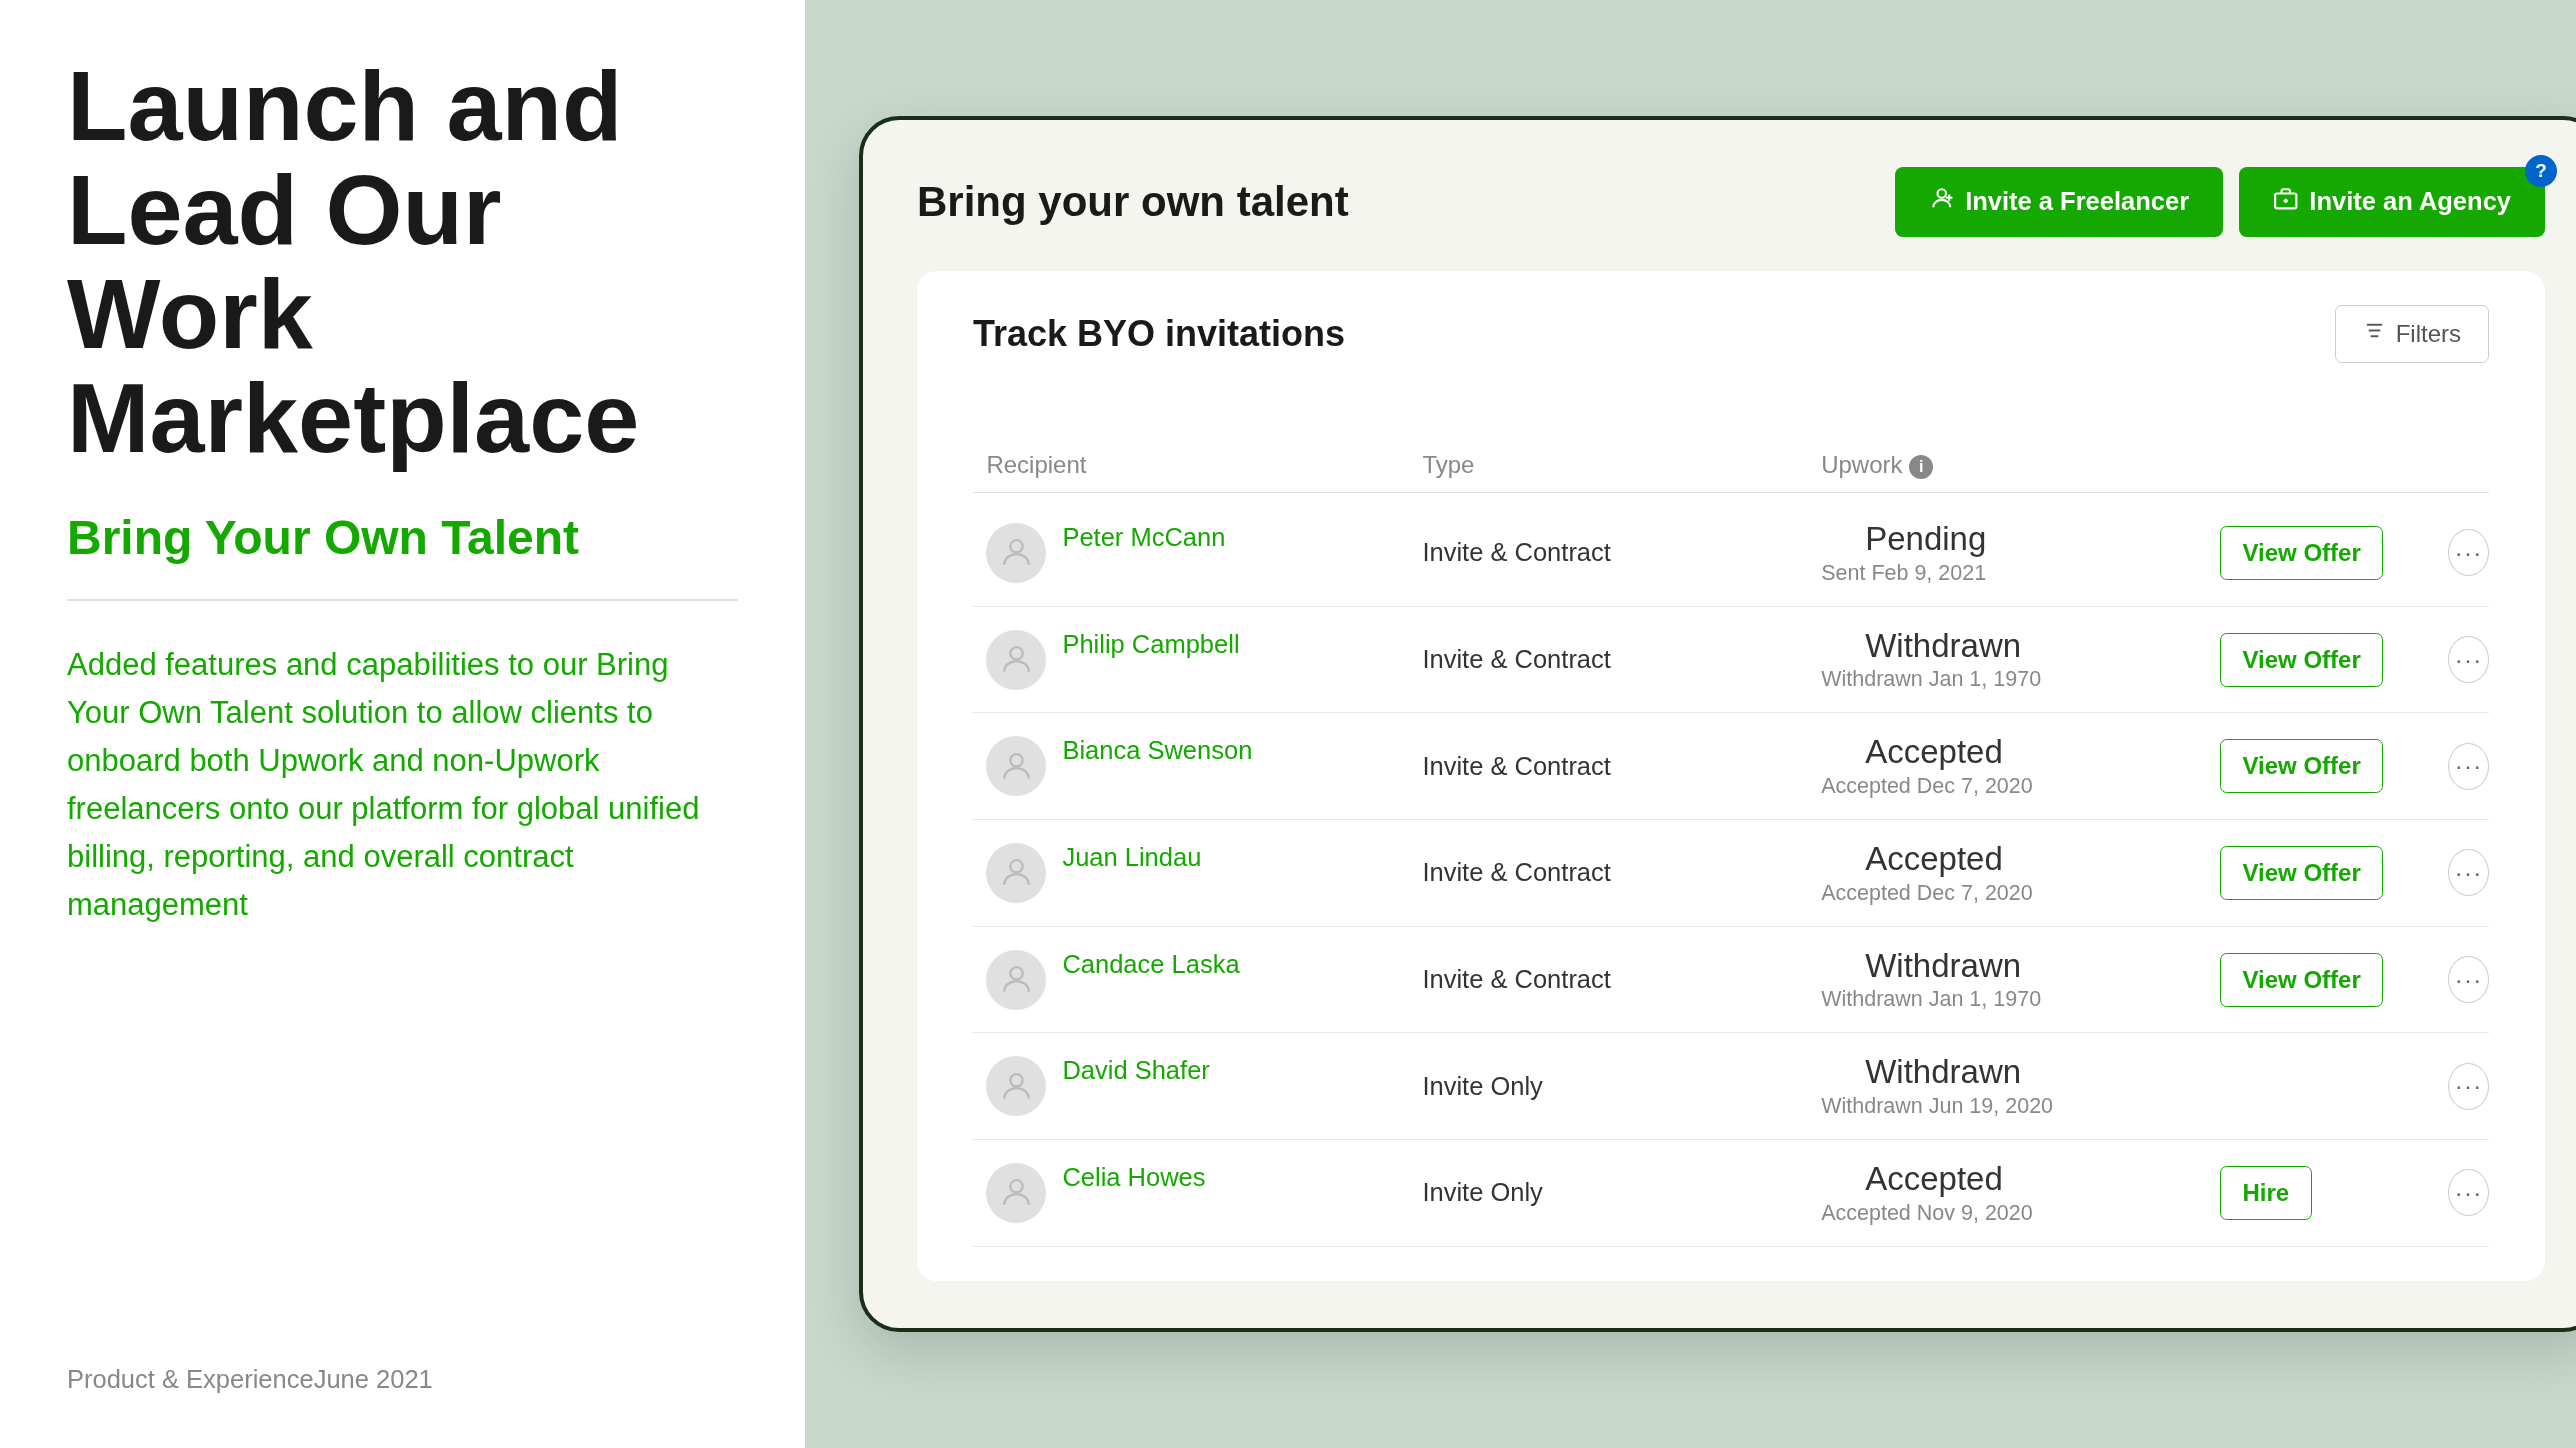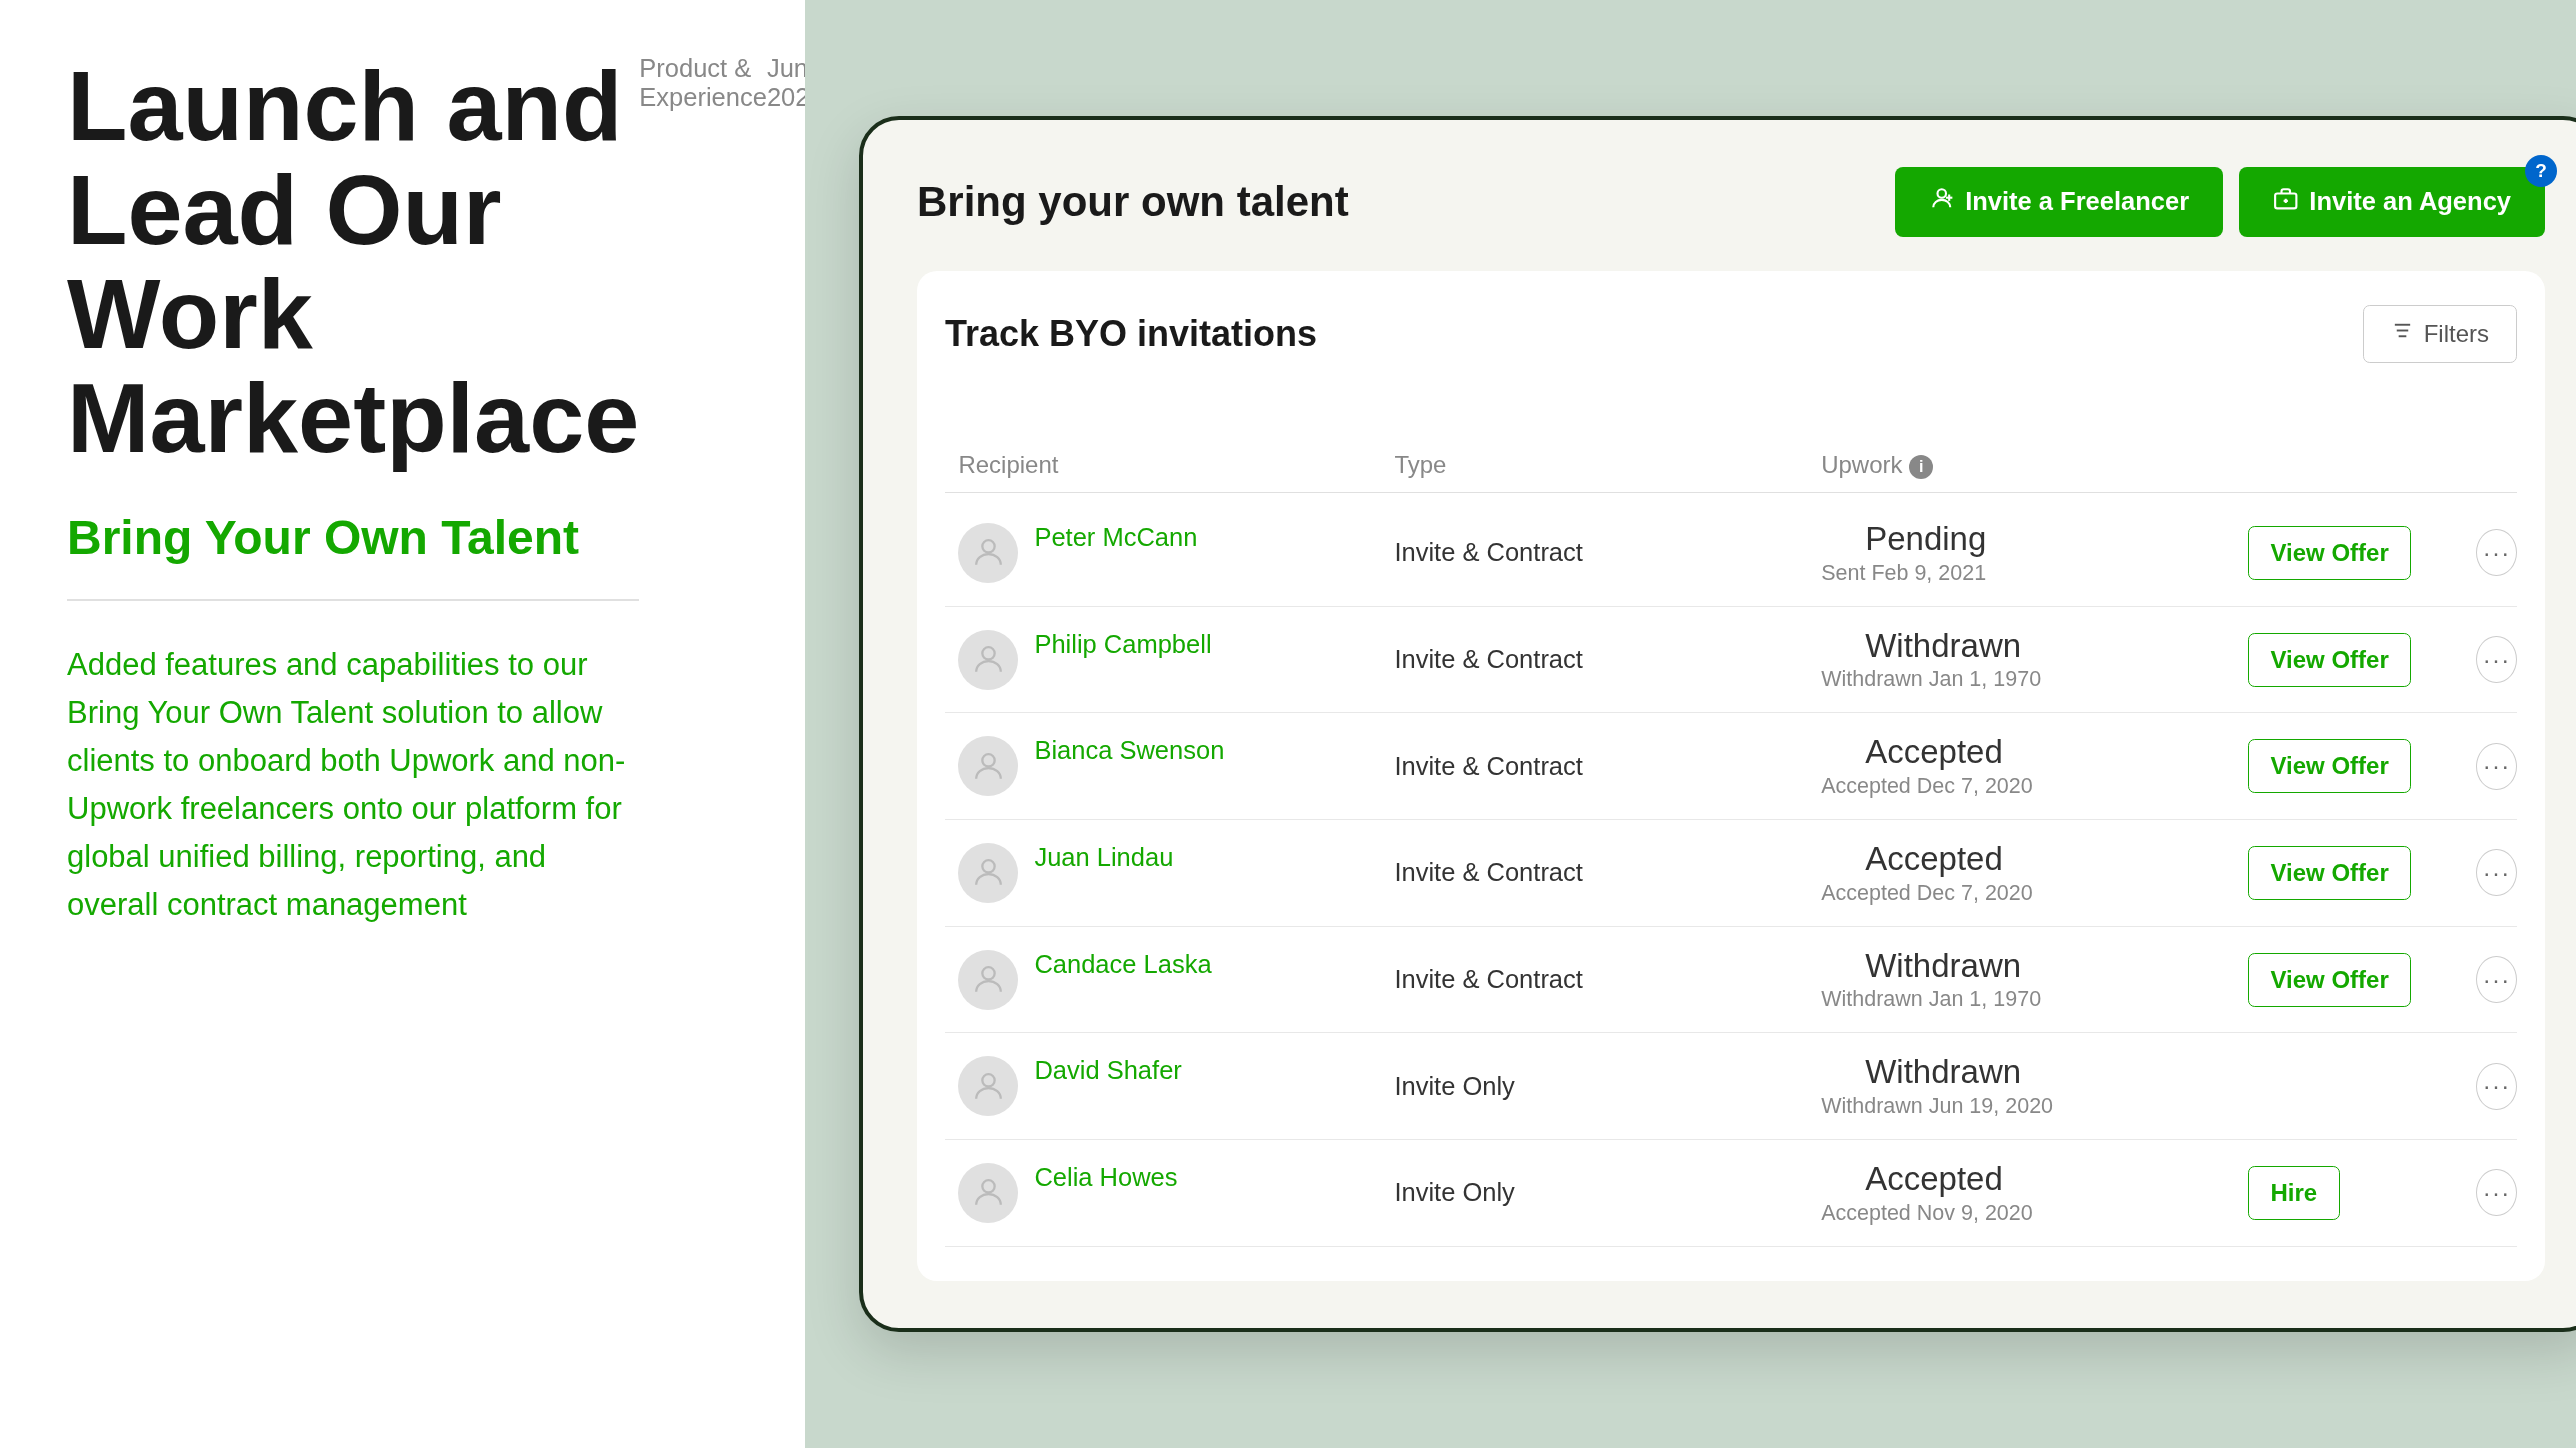--- a/index.html
+++ b/index.html
@@ -11,21 +11,21 @@
       font-family: -apple-system, BlinkMacSystemFont, 'Segoe UI', Arial, sans-serif;
       overflow: hidden;
     }
 
     .left-panel {
       width: 805px;
       min-width: 805px;
       background: #ffffff;
       padding: 54px 67px;
       display: flex;
-      flex-direction: row;
+      flex-direction: column;
       justify-content: space-between;
     }
 
     .left-content {}
 
     .main-title {
       font-size: 99px;
       font-weight: 800;
       color: #1a1a1a;
       line-height: 1.05;
@@ -139,21 +139,21 @@
       font-size: 19px;
       font-weight: 700;
       display: flex;
       align-items: center;
       justify-content: center;
     }
 
     .track-section {
       background: white;
       border-radius: 20px;
-      padding: 34px 28px;
+      padding: 34px 56px;
     }
 
     .track-header {
       display: flex;
       align-items: center;
       justify-content: space-between;
       margin-bottom: 27px;
     }
 
     .track-title {

